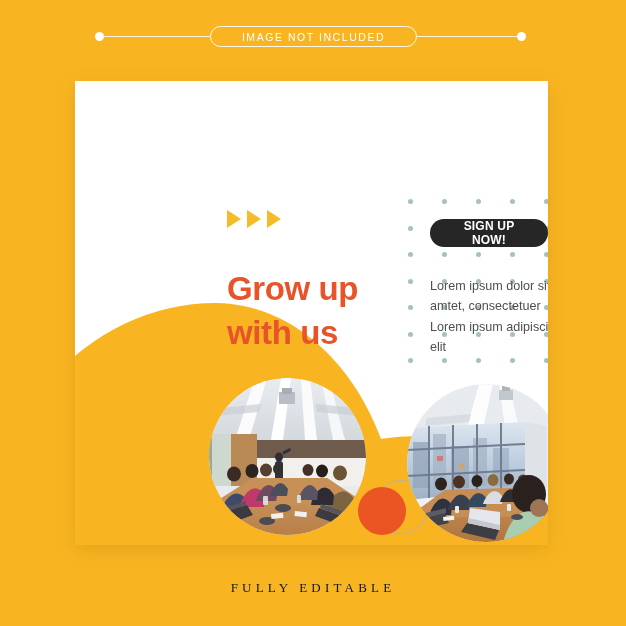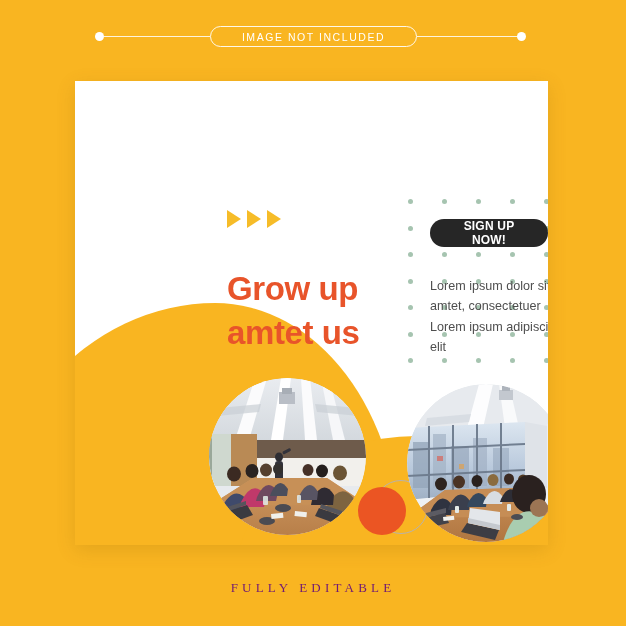--- a/index.html
+++ b/index.html
@@ -202,21 +202,21 @@
     border-radius: 50%;
     background: #eb5523;
   }
 
   
   .footer {
     position: absolute;
     left: 0; top: 580px;
     width: 626px;
     text-align: center;
-    color: #701a75;
+    color: #0f172a;
     font-family: "Liberation Serif", serif;
     font-size: 13px;
     letter-spacing: 4.2px;
     font-weight: 400;
   }
 </style>
 </head>
 <body>
 
 <div id="root">
@@ -274,21 +274,21 @@
         <div class="gdot" style="left: 102px; top: 159px; background: rgb(166, 196, 176);"></div>
         <div class="gdot" style="left: 136px; top: 159px; background: rgb(166, 196, 176);"></div>
       </div>
 
     <div class="arrow-row top">
       <div class="tri"></div>
       <div class="tri"></div>
       <div class="tri"></div>
     </div>
 
-    <div class="headline">Grow up amtet us</div>
+    <div class="headline">Grow up with us</div>
 
     <button class="signup">SIGN UP NOW!</button>
 
     <div class="bodycopy">Lorem ipsum dolor sit amtet, consectetuer Lorem ipsum adipiscing elit</div>
 
     <div class="photo photo-left">
       <svg width="157" height="157" viewBox="0 0 157 157">
         <defs>
           <clipPath id="cl1">
               <circle cx="78.5" cy="78.5" r="78.5"></circle>

